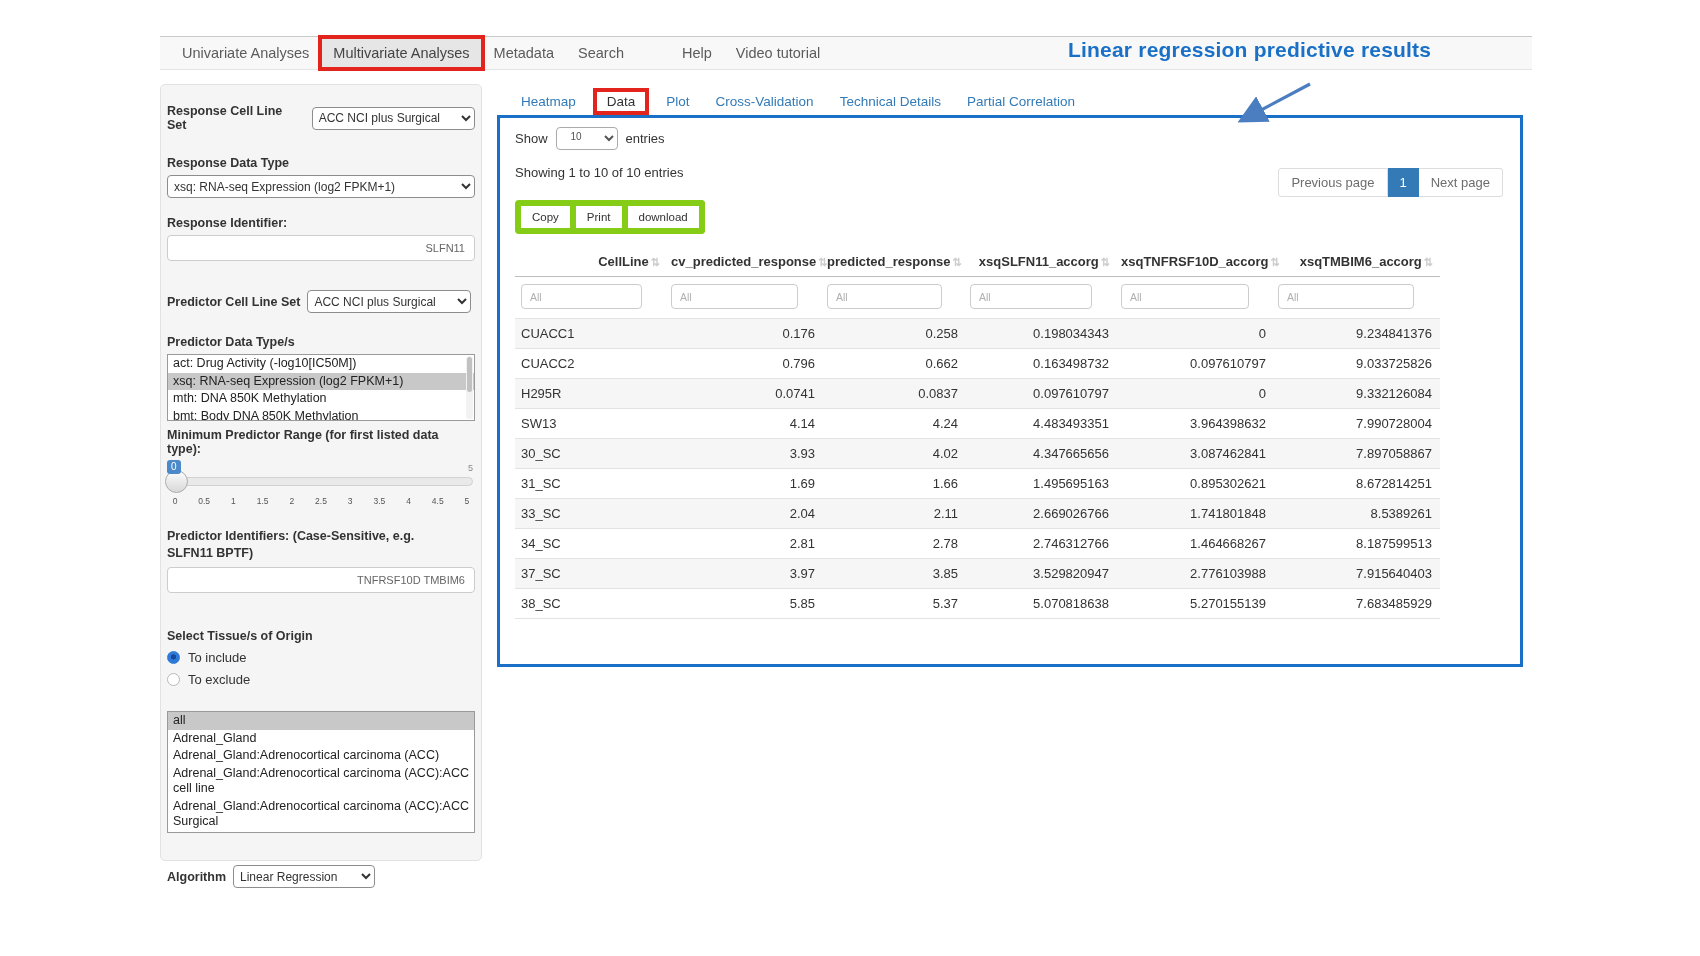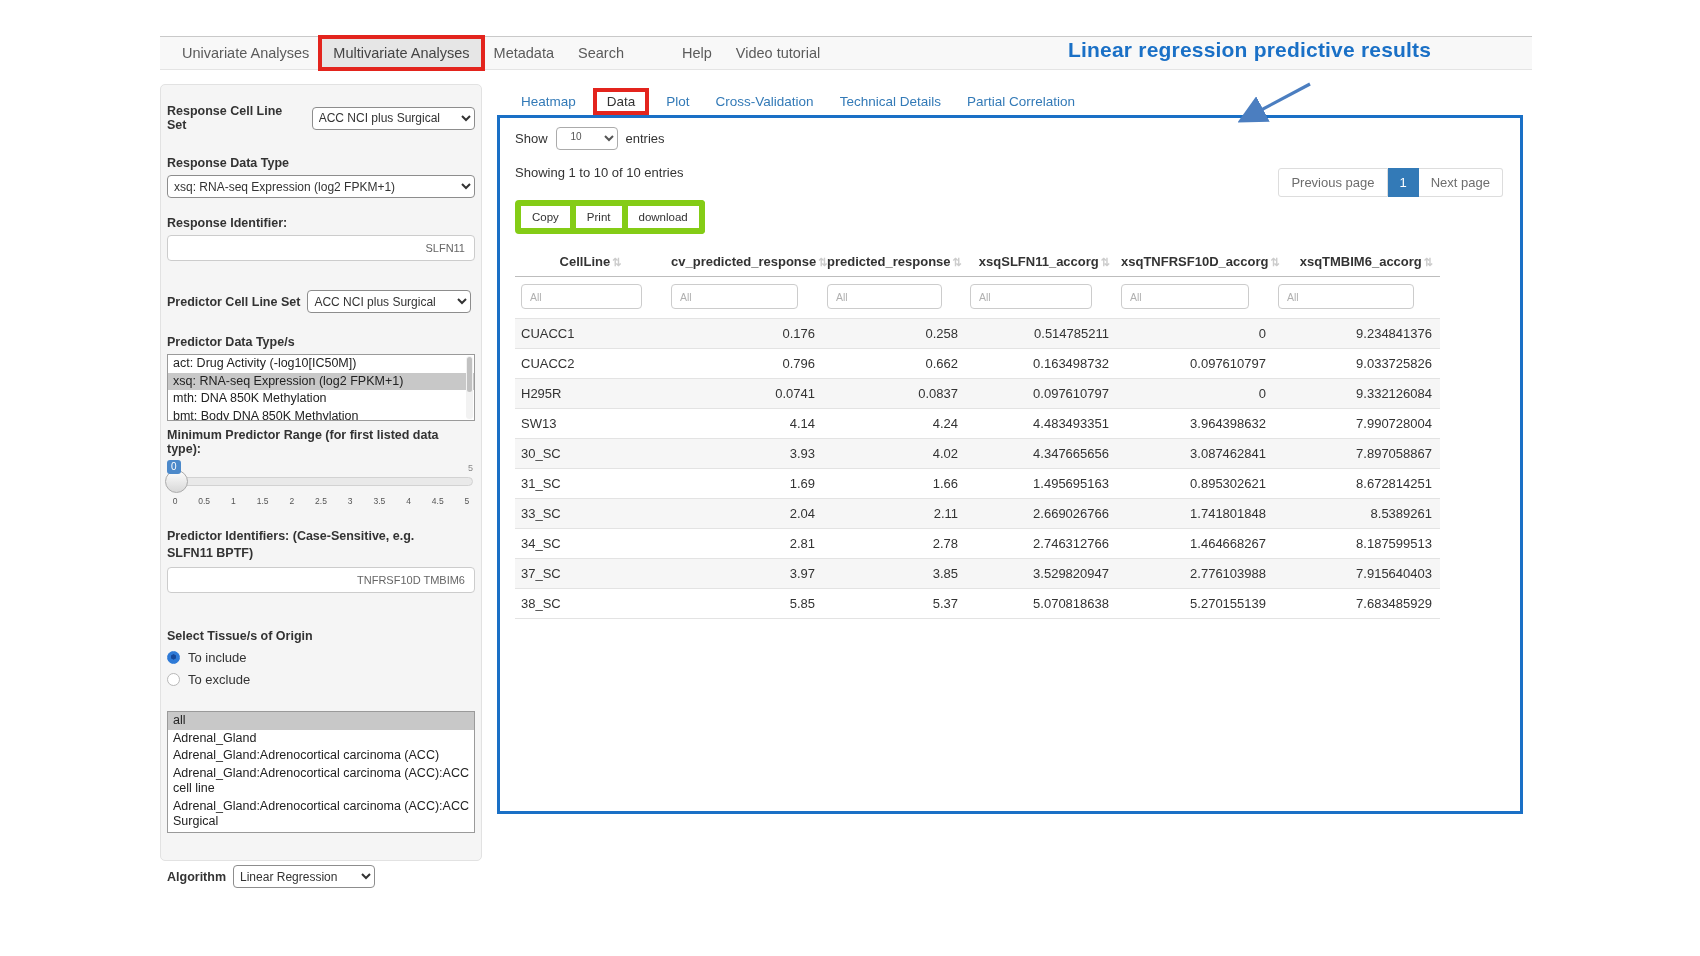--- a/index.html
+++ b/index.html
@@ -100,21 +100,21 @@
   
   .tabs { position:absolute; left:508px; top:87px; display:flex; align-items:center; font-size:13.5px; height:28px; }
   .tab { color:#337ab7; padding:5px 13px; cursor:pointer; white-space:nowrap; }
   .tab.active {
     color:#333; padding:2px 10px; margin:0 4px;
     border:4px solid var(--highlight-red);
   }
 
   
   .panel {
-    position:absolute; left:497px; top:115px; width:1026px; height:699px;
+    position:absolute; left:497px; top:115px; width:1026px; height:552px;
     border:3px solid var(--accent-blue); background:#fff; padding:9px 15px;
     font-size:13px;
   }
   .show-row { display:flex; align-items:center; gap:8px; }
   select.entries {
     font-family:inherit; font-size:10px; color:#555; background:#fff;
     border:1px solid #ababab; border-radius:4px; height:23px; width:62px; padding:0 2px 4px 10px;
   }
   .info-row { margin-top:15px; color:#333; }
   .pagination { position:absolute; top:50px; right:17px; display:flex; font-size:13px; }
@@ -134,21 +134,21 @@
   .btn:first-child { border-radius:4px 0 0 4px; }
   .btn:last-child { border-radius:0 4px 4px 0; }
   .btn + .btn { border-left:none; }
 
   
   table.data-table { margin-top:13px; border-collapse:collapse; width:925px; table-layout:fixed; }
   .data-table th {
     font-size:13px; font-weight:bold; color:#333; text-align:right;
     padding:7px 8px 7px 4px; border-bottom:1px solid #bdbdbd; white-space:nowrap; cursor:pointer;
   }
-  .data-table th:first-child { text-align:center; padding-left:6px; }
+  .data-table th:first-child { text-align:right; padding-left:6px; }
   .sort-icon { color:#cccccc; font-size:11px; margin-left:2px; letter-spacing:-1px; }
   .filter-row td { padding:7px 14px 9px 4px; }
   .filter-row td:first-child { padding-left:6px; }
   .filter-input {
     width:92%; height:25px; border:1px solid #ccc; border-radius:4px;
     padding:0 8px; font-size:10.5px; color:#555; font-family:inherit; background:#fff;
   }
   .filter-input::placeholder { color:#b0b0b0; }
   .data-table tbody td {
     font-size:13px; color:#333; padding:7px 8px 7px 4px; text-align:right;
@@ -314,21 +314,21 @@
           <td><input class="filter-input" placeholder="All" style=""></td>
           <td><input class="filter-input" placeholder="All" style=""></td>
           <td><input class="filter-input" placeholder="All" style=""></td>
         </tr>
     </thead>
     <tbody id="table-body">
         <tr>
           <td>CUACC1</td>
           <td>0.176</td>
           <td>0.258</td>
-          <td>0.514785211</td>
+          <td>0.198034343</td>
           <td>0</td>
           <td>9.234841376</td>
         </tr>
         <tr>
           <td>CUACC2</td>
           <td>0.796</td>
           <td>0.662</td>
           <td>0.163498732</td>
           <td>0.097610797</td>
           <td>9.033725826</td>

